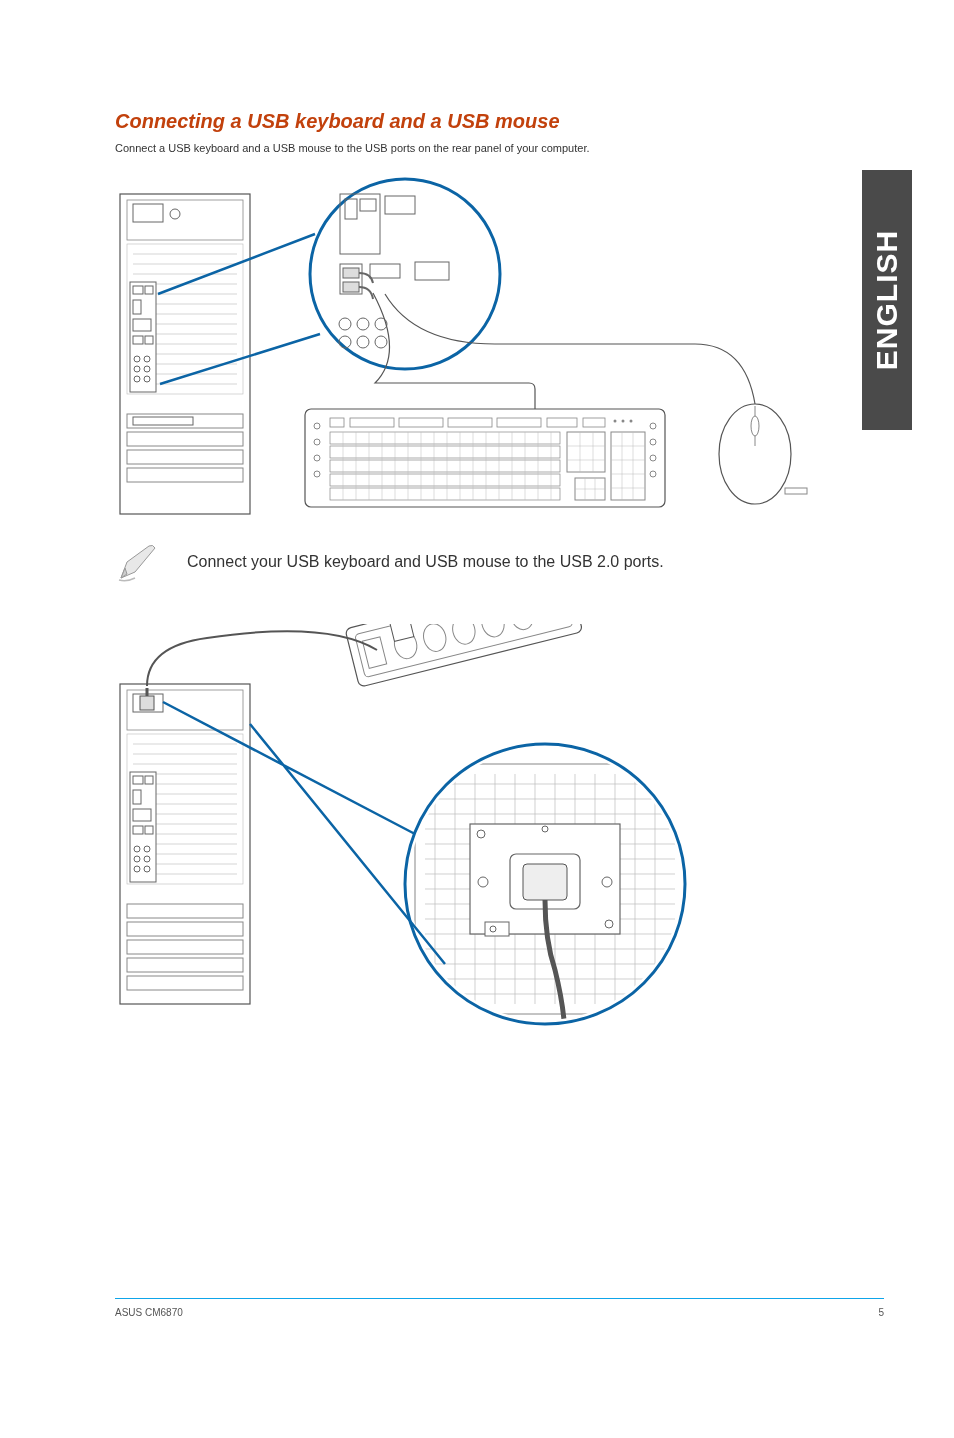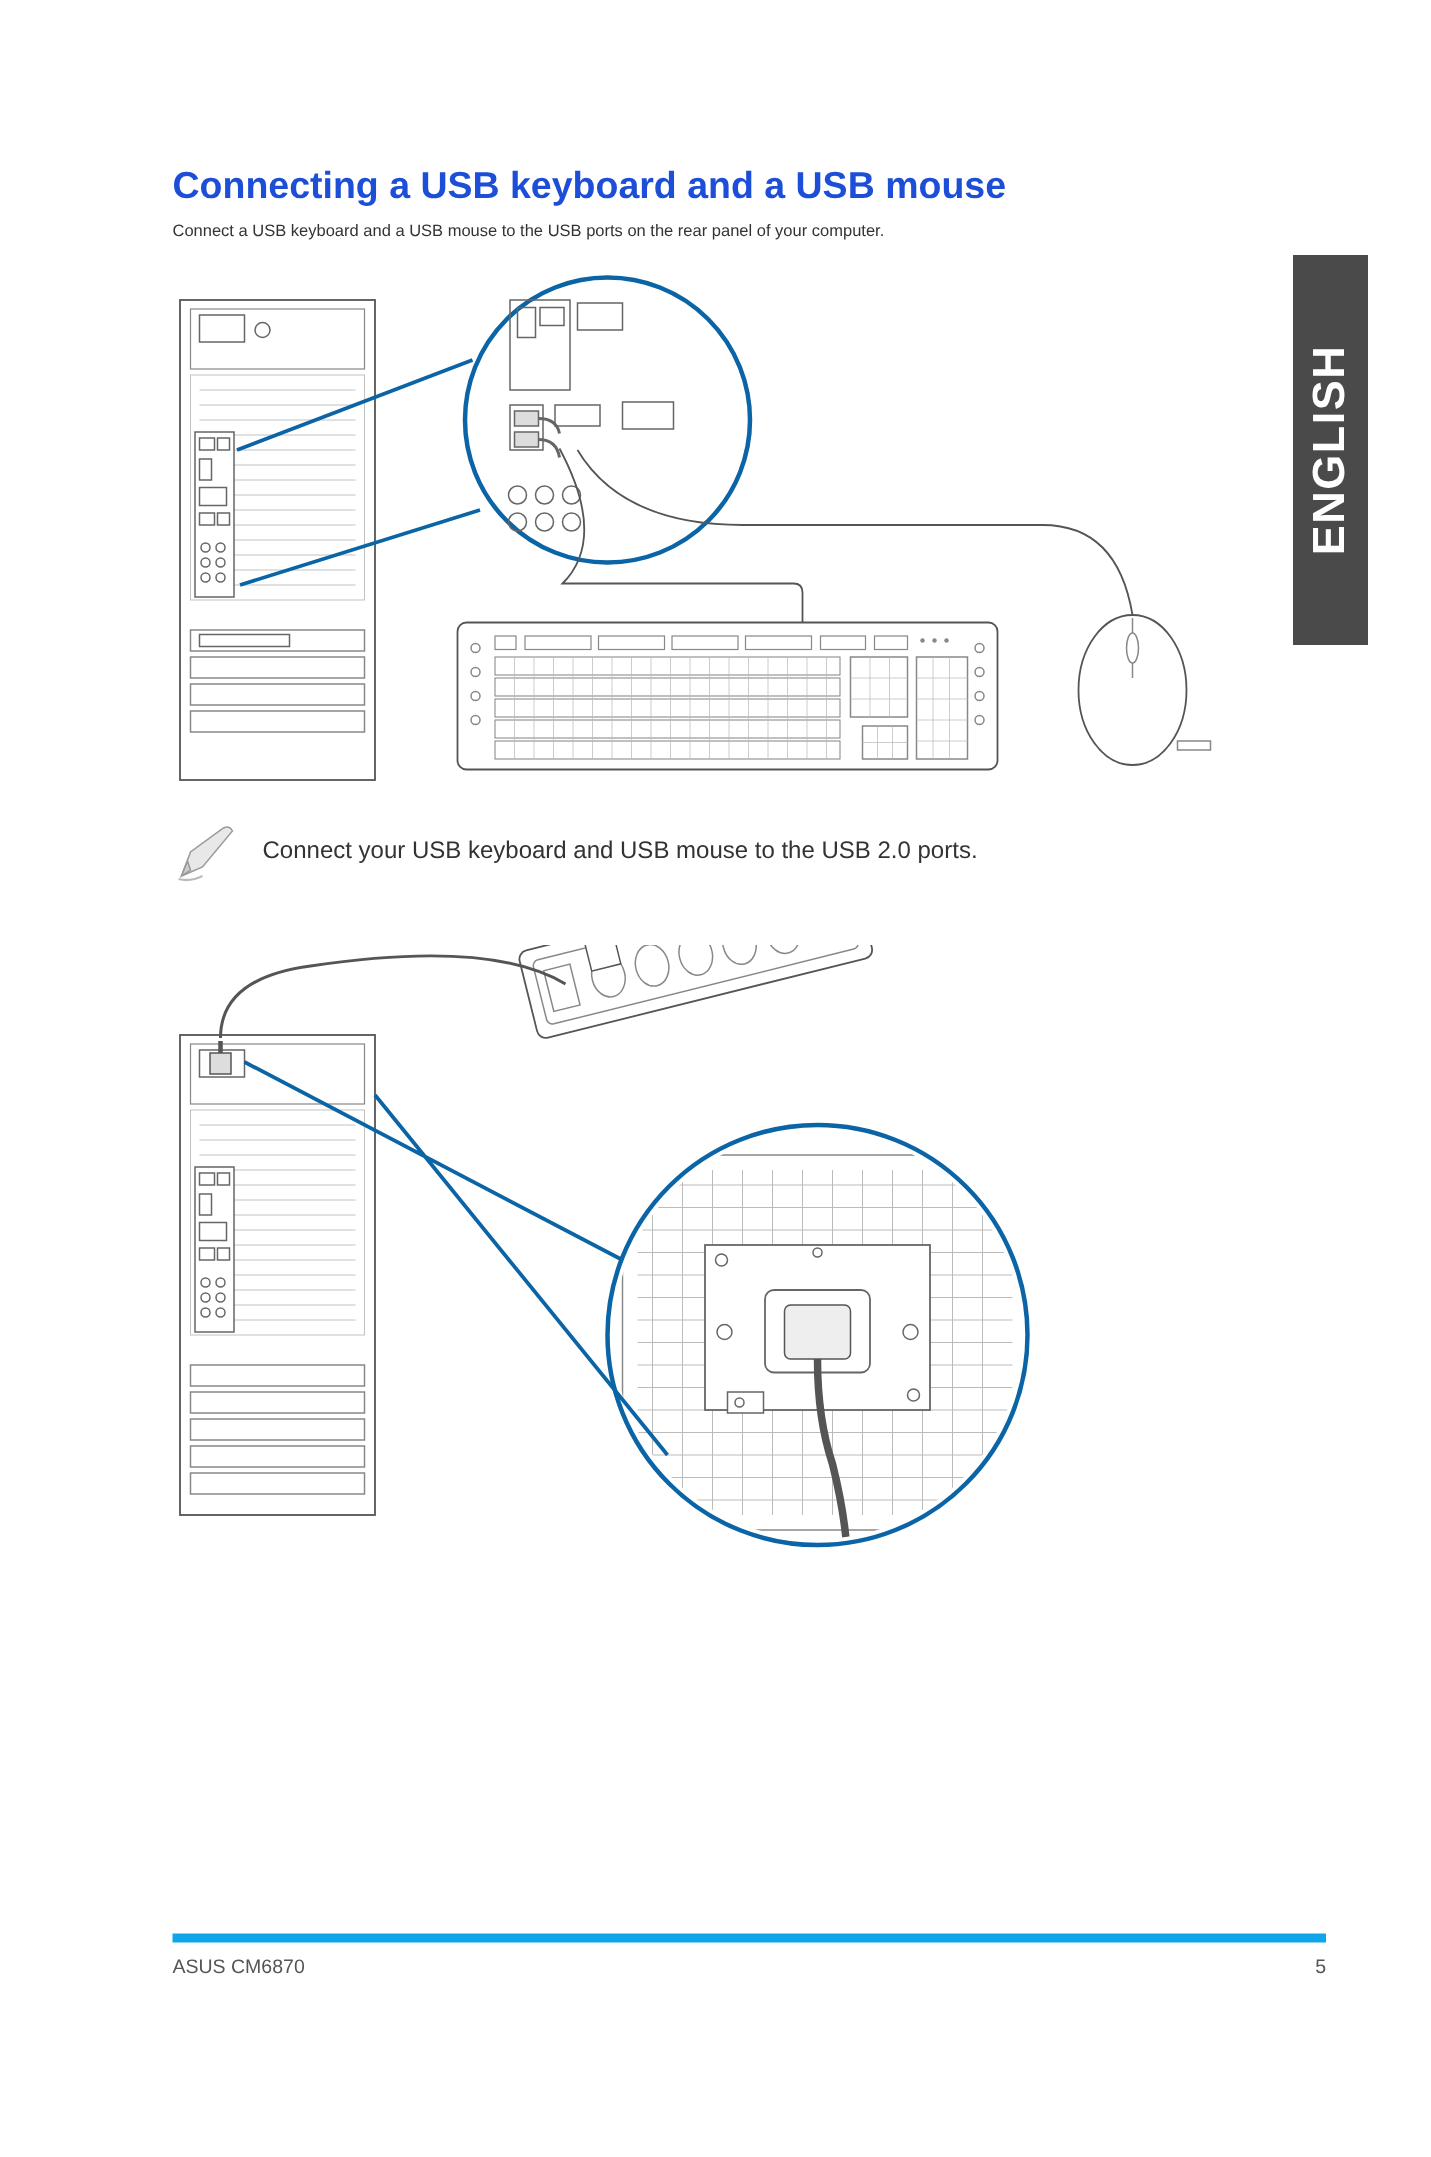--- a/index.html
+++ b/index.html
@@ -30,57 +30,58 @@
   }
   .side-tab span {
     color: #fff;
     font-weight: bold;
     font-size: 30px;
     letter-spacing: 1px;
     transform: rotate(-90deg);
     white-space: nowrap;
   }
   h2.section-heading {
-    font-size: 25px;
+    font-size: 20px;
     font-weight: bold;
     margin-bottom: 8px;
-    color: #1d4ed8;
+    color: #c2410c;
+    font-style: italic;
   }
   p.section-body {
     font-size: 11px;
     line-height: 1.35;
     color: #333;
     margin-bottom: 18px;
   }
   .diagram {
     width: 725px;
     margin-bottom: 16px;
   }
   .diagram svg { display: block; }
   .note-row {
     display: flex;
     align-items: center;
-    gap: 16px;
+    gap: 28px;
     margin: 10px 0 40px 0;
   }
   .note-icon svg { display: block; }
   .note-text {
     font-size: 16px;
     color: #333;
   }
   .footer {
     position: absolute;
     left: 115px;
     right: 70px;
     bottom: 120px;
-    border-top: 6px solid #0ea5e9;
+    border-top: 1px solid #0ea5e9;
     padding-top: 8px;
     display: flex;
     justify-content: space-between;
-    font-size: 13px;
+    font-size: 10px;
     color: #555;
   }
 </style>
 </head>
 <body>
 
 <div class="side-tab">
   <span>ENGLISH</span>
 </div>
 

